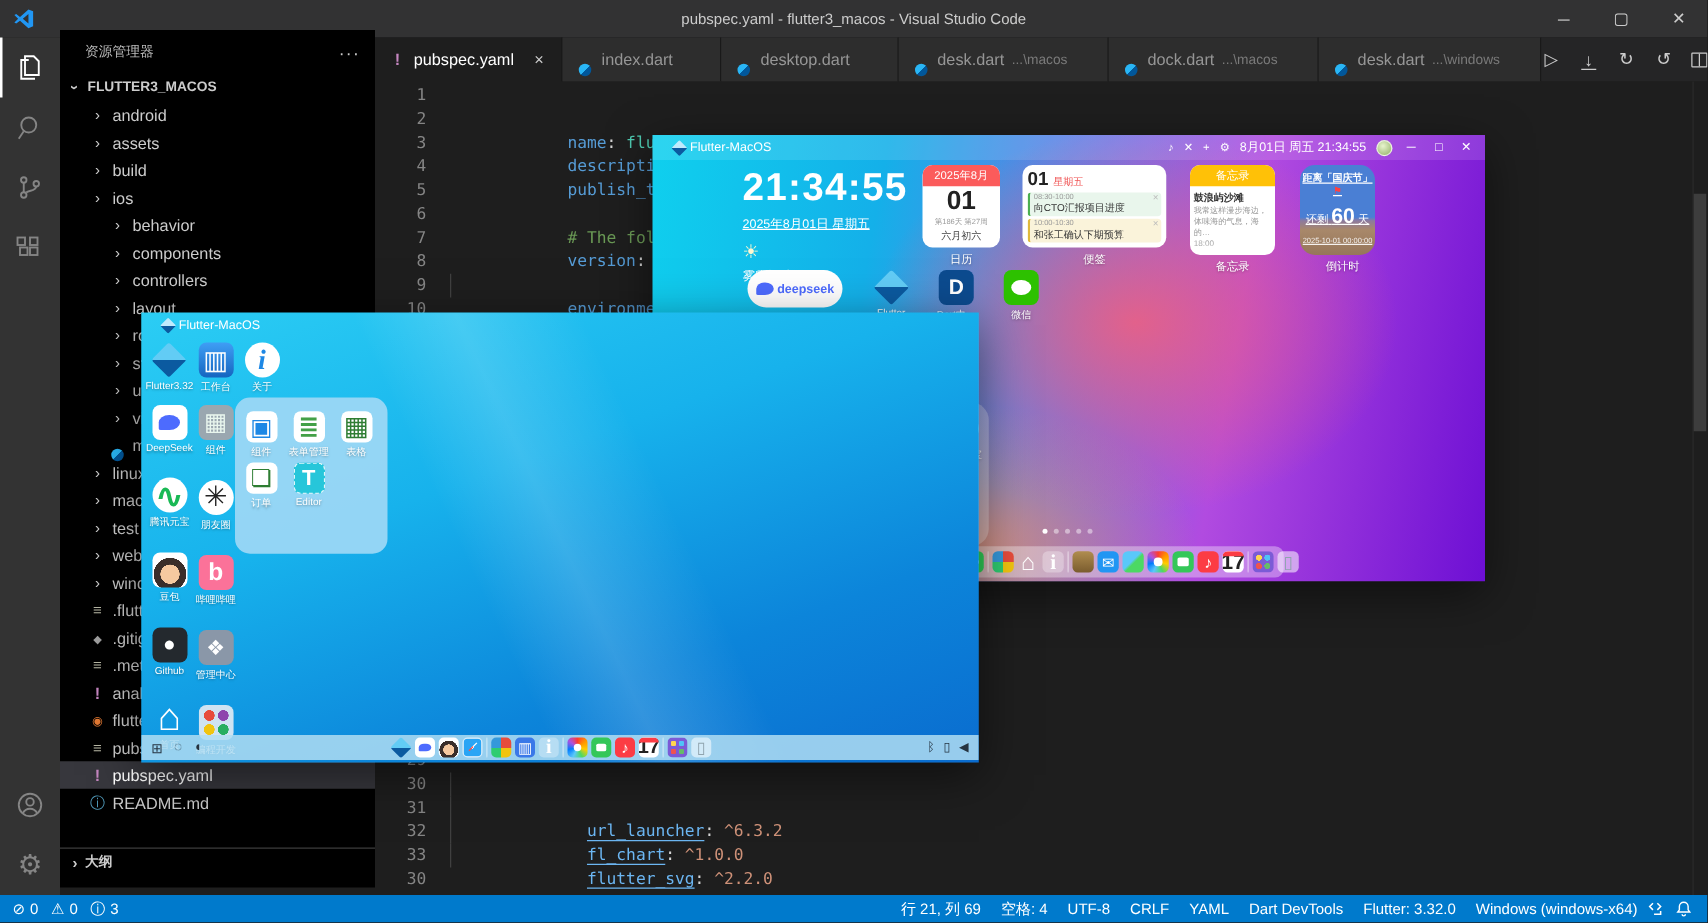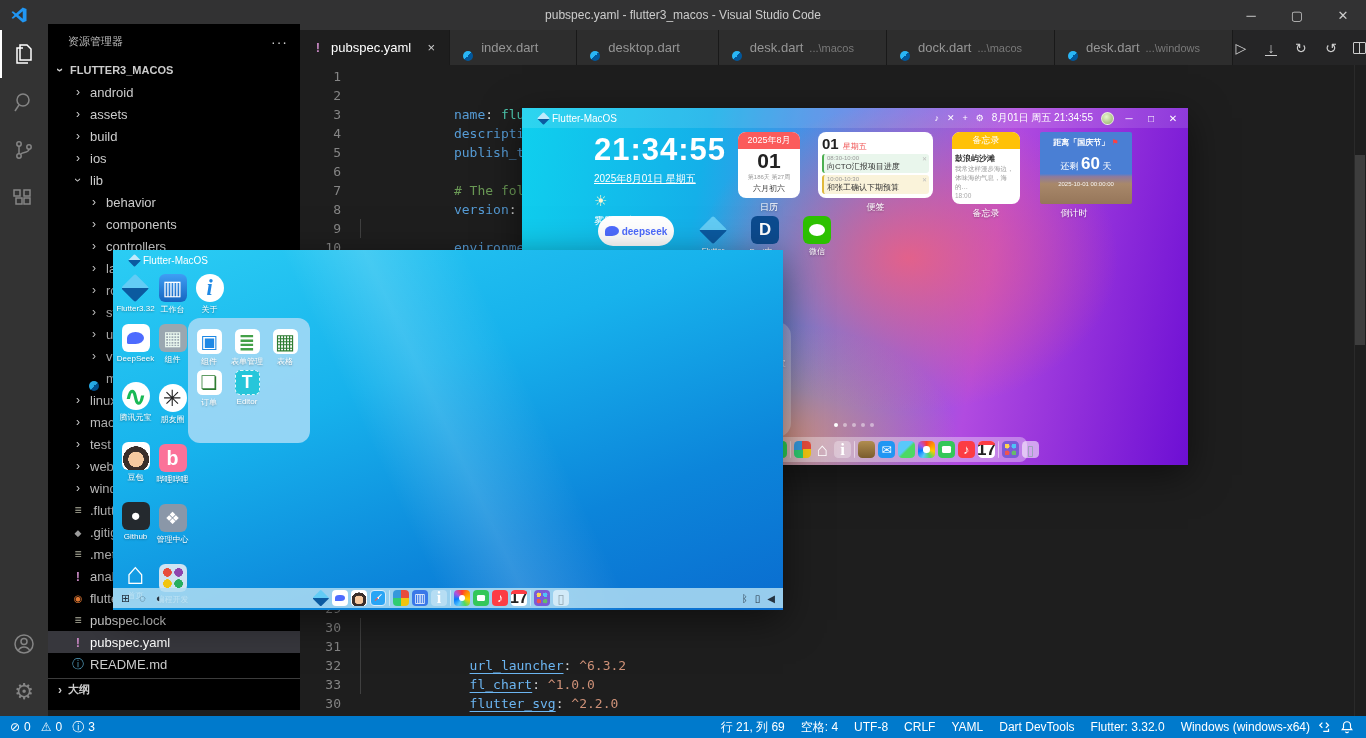--- a/index.html
+++ b/index.html
@@ -198,23 +198,23 @@
   .note-item.y { background:#faf3da; border-left:2px solid #e0b93c; }
   .note-time { font-size:6px; color:#999999; }
   .note-text { font-size:8px; color:#333333; white-space:nowrap; }
   .note-x { position:absolute; right:2px; top:1px; font-size:6px; color:#bbbbbb; }
   .w2-memo { position:absolute; left:430px; top:24px; width:68px; height:72px; background:#ffffff;
     border-radius:8px; overflow:hidden; }
   .w2-memo-head { background:#ffc107; color:#ffffff; text-align:center; font-size:9px; padding:2px 0; }
   .w2-memo-title { font-size:8px; font-weight:bold; color:#333333; padding:4px 3px 0; }
   .w2-memo-body { font-size:6.5px; color:#999999; padding:1px 3px; line-height:1.35; }
   .w2-memo-time { font-size:6.5px; color:#aaaaaa; padding:0 3px; }
-  .w2-count { position:absolute; left:518px; top:24px; width:92px; height:72px; border-radius:2px;
+  .w2-count { position:absolute; left:518px; top:24px; width:60px; height:72px; border-radius:12px;
     overflow:hidden; color:#ffffff; text-align:center;
-    background:linear-gradient(180deg,#4a7fd4 0 58%,#8d7a9e 62%,#a8886a 72%,#96765a 100%); }
+    background:linear-gradient(180deg,#4a7fd4 0 58%,#8d7a9e 62%,#a8886a 72%,#96765a 100%);text-decoration:underline; }
   .w2-count-title { font-size:8px; margin-top:5px; font-weight:bold; }
   .w2-count-flag { color:#ff4040; font-size:8px; }
   .w2-count-mid { font-size:9px; margin-top:6px; }
   .w2-count-days { font-size:17px; font-weight:bold; }
   .w2-count-date { font-size:6px; margin-top:7px; opacity:0.9; }
   .w2-ai { position:absolute; left:76px; top:108px; display:flex; align-items:flex-start; gap:22px; }
   .ds-pill { width:76px; height:30px; background:#ffffff; border-radius:15px; display:flex;
     align-items:center; justify-content:center; gap:3px; }
   .ds-whale { width:14px; height:10px; background:#4d6bfe; border-radius:60% 60% 60% 12%; }
   .ds-text { color:#4d6bfe; font-weight:bold; font-size:10px; }
@@ -339,24 +339,20 @@
         <div class="trow d1">
           <span class="fic cr"></span>
           <span>build</span>
         </div>
 
         <div class="trow d1">
           <span class="fic cr"></span>
           <span>ios</span>
         </div>
 
-        <div class="trow d1">
-          <span class="fic cd"></span>
-          <span>lib</span>
-        </div>
 
         <div class="trow d2">
           <span class="fic cr"></span>
           <span>behavior</span>
         </div>
 
         <div class="trow d2">
           <span class="fic cr"></span>
           <span>components</span>
         </div>

